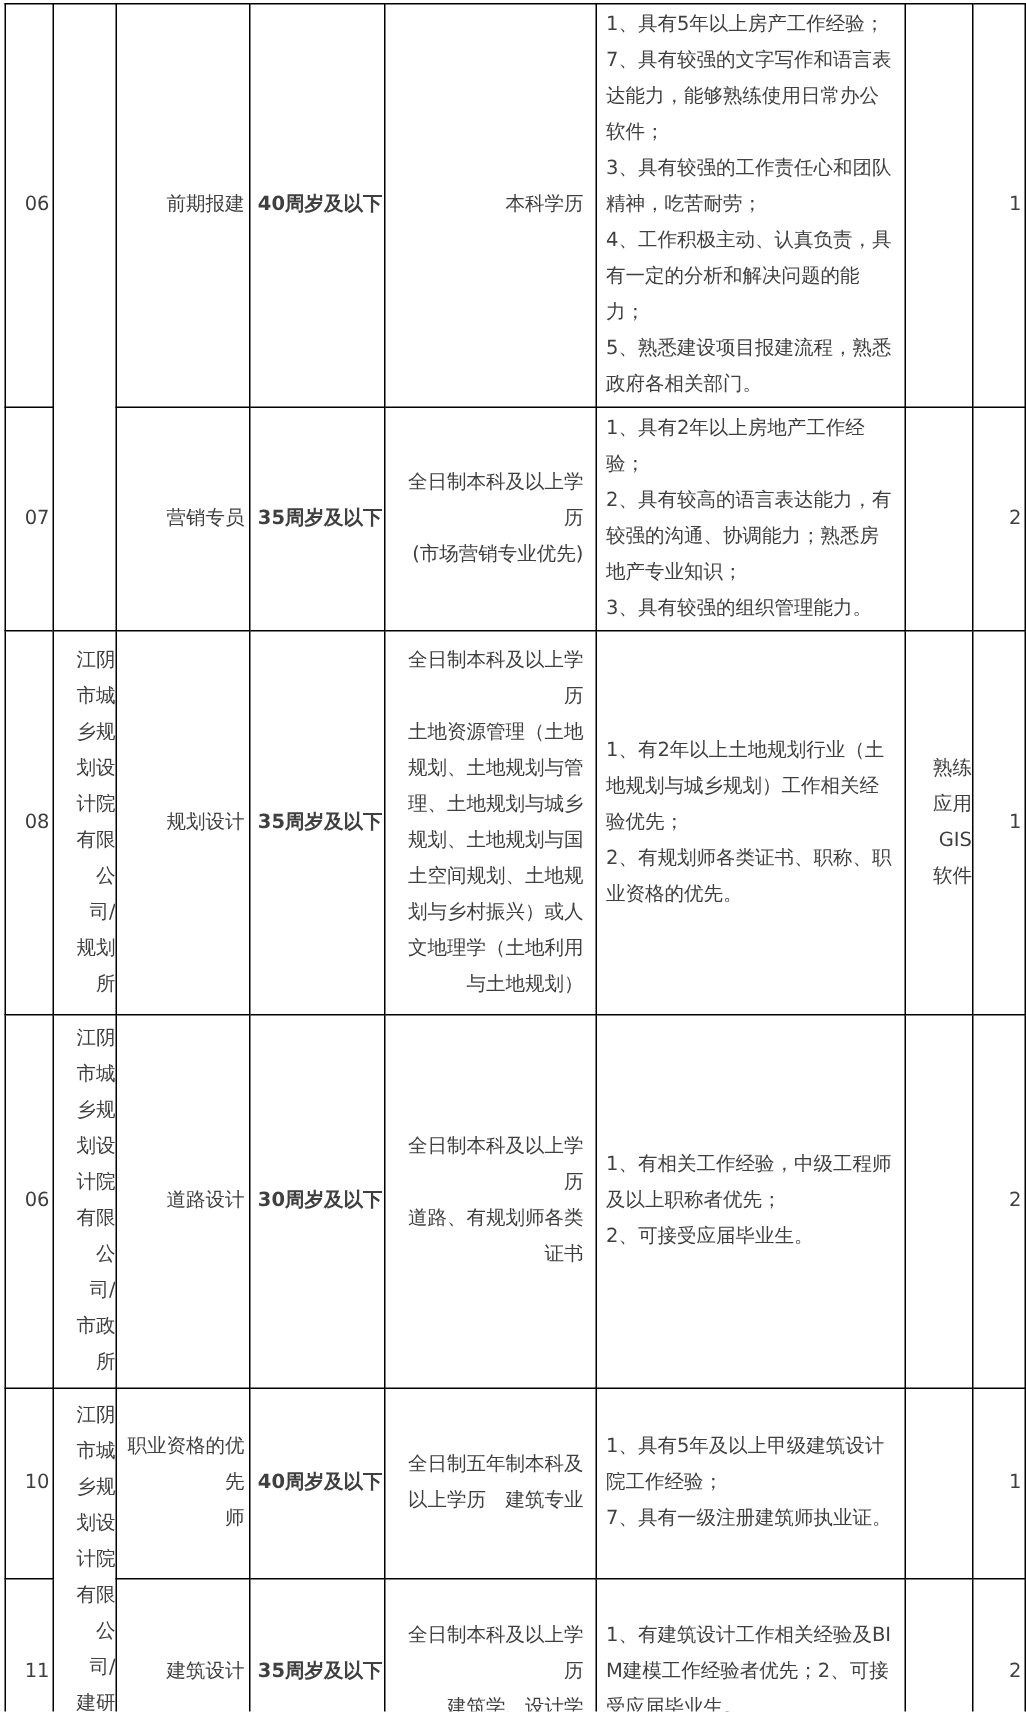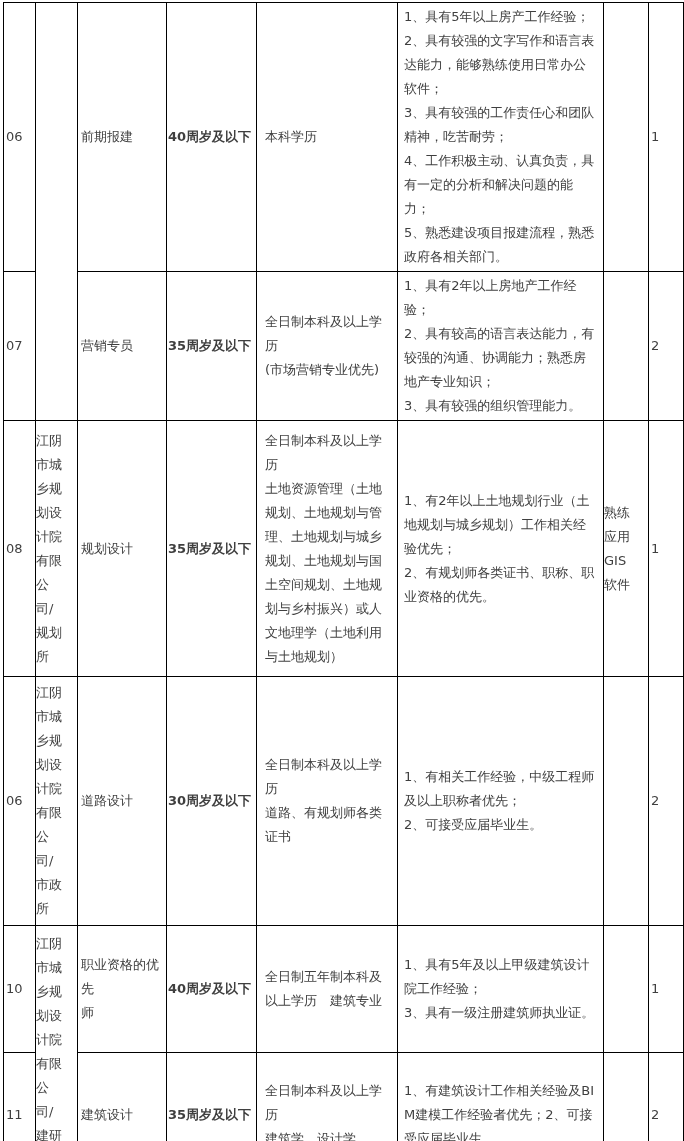--- a/index.html
+++ b/index.html
@@ -17,21 +17,21 @@
   table.job-table {
     border-collapse: collapse;
     table-layout: fixed;
     width: 680px;
   }
   td {
     border: 1px solid #000000;
     color: #3f3f3f;
     font-size: 13px;
     line-height: 24px;
-    text-align: left;
+    text-align: right;
     vertical-align: middle;
     padding: 2px;
     overflow: hidden;
     word-break: break-all;
   }
   td p { margin: 0; }
   .c-num { }
   .c-company {
     white-space: pre-line;
     padding: 0;
@@ -73,21 +73,21 @@
       <tr style="height:250px">
         <td class="c-num">06</td>
         <td class="c-company" rowspan="2"></td>
         <td class="c-pos">前期报建</td>
         <td class="c-age">40周岁及以下</td>
         <td class="c-edu">
           <p>本科学历</p>
         </td>
         <td class="c-req">
           <p>1、具有5年以上房产工作经验；</p>
-          <p>2、具有较强的文字写作和语言表达能力，能够熟练使用日常办公软件；</p>
+          <p>7、具有较强的文字写作和语言表达能力，能够熟练使用日常办公软件；</p>
           <p>3、具有较强的工作责任心和团队精神，吃苦耐劳；</p>
           <p>4、工作积极主动、认真负责，具有一定的分析和解决问题的能力；</p>
           <p>5、熟悉建设项目报建流程，熟悉政府各相关部门。</p>
         </td>
         <td class="c-note"></td>
         <td class="c-count">1</td>
       </tr>
 
       <tr style="height:126px">
         <td class="c-num">07</td>
@@ -174,21 +174,21 @@
 建研
 所</td>
         <td class="c-pos">职业资格的优先
 师</td>
         <td class="c-age">40周岁及以下</td>
         <td class="c-edu">
           <p>全日制五年制本科及以上学历　建筑专业</p>
         </td>
         <td class="c-req">
           <p>1、具有5年及以上甲级建筑设计院工作经验；</p>
-          <p>3、具有一级注册建筑师执业证。</p>
+          <p>7、具有一级注册建筑师执业证。</p>
         </td>
         <td class="c-note"></td>
         <td class="c-count">1</td>
       </tr>
 
       <tr style="height:125px">
         <td class="c-num">11</td>
         <td class="c-pos">建筑设计</td>
         <td class="c-age">35周岁及以下</td>
         <td class="c-edu">

